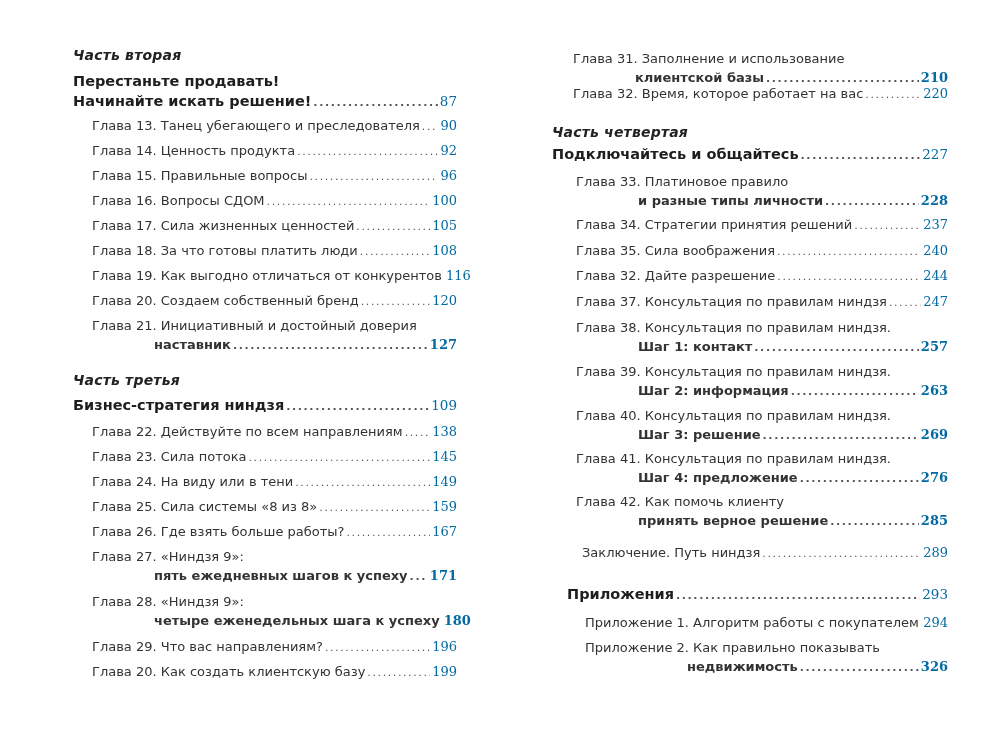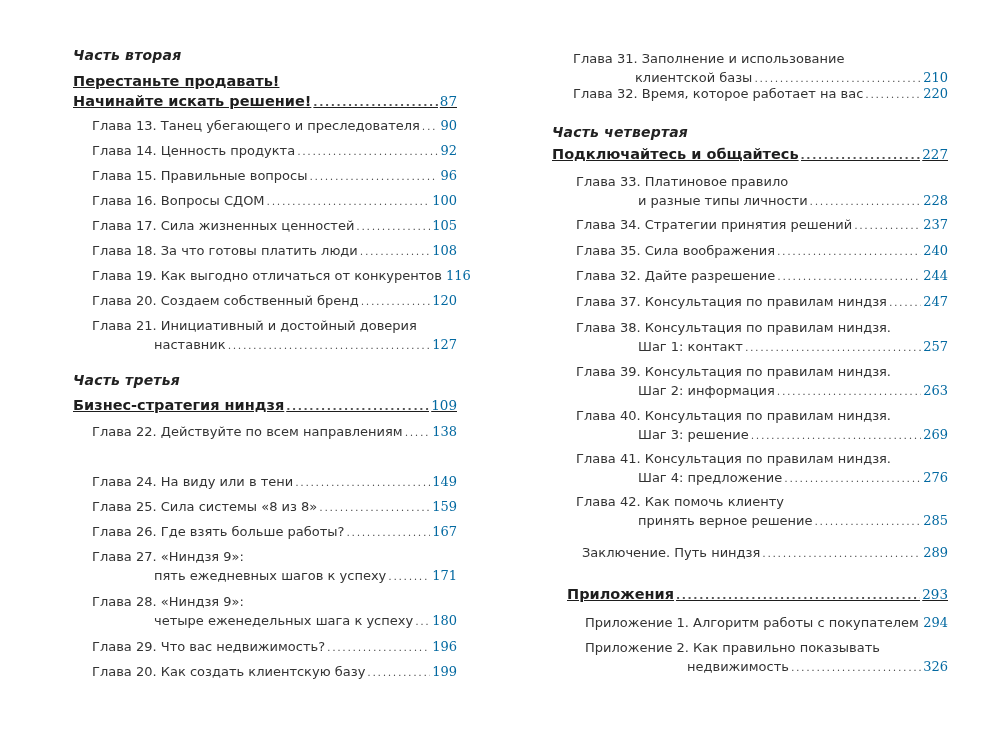--- a/index.html
+++ b/index.html
@@ -19,30 +19,29 @@
     .part-label {
       position: absolute; left: 0;
       font-style: italic; font-weight: bold;
       font-size: 14px; color: #222;
       letter-spacing: 0.2px;
     }
     .part-title {
       position: absolute; left: 0; right: 0;
       font-weight: bold; font-size: 14.5px; color: #1e1e1e;
       line-height: 20px;
-      text-decoration: underline;
     }
     .entry {
       position: absolute; right: 0;
       font-size: 13px; color: #333; line-height: 19px;
     }
     .row { display: flex; align-items: baseline; white-space: nowrap; }
     .num { flex: 0 0 auto; }
     .text { flex: 0 0 auto; }
-    .cont { padding-left: var(--indent, 62px); }
+    .cont { padding-left: var(--indent, 62px); font-weight: bold; }
     .leader {
       flex: 1 1 auto; overflow: hidden; margin: 0 2px;
       color: #555; letter-spacing: 1.6px; font-size: 11px;
     }
     .leader::before {
       content: "......................................................................................................................................................";
     }
     .page-no {
       flex: 0 0 auto;
       font-family: "DejaVu Serif", "Liberation Serif", serif;
@@ -105,20 +104,23 @@
     <div class="row">
         <span class="text">Бизнес-стратегия ниндзя</span>
         <span class="leader"></span>
         <span class="page-no">109</span>
       </div>
   </div>
 
   <div class="entry" style="top:420px;left:19px">
       <div class="row"><span class="num">Глава 22.</span>&nbsp;<span class="text">Действуйте по всем направлениям</span><span class="leader"></span><span class="page-no">138</span></div>
     </div>
+  <div class="entry" style="top:445px;left:19px">
+      <div class="row"><span class="num">Глава 23.</span>&nbsp;<span class="text">Сила потока</span><span class="leader"></span><span class="page-no">145</span></div>
+    </div>
   <div class="entry" style="top:470px;left:19px">
       <div class="row"><span class="num">Глава 24.</span>&nbsp;<span class="text">На виду или в тени</span><span class="leader"></span><span class="page-no">149</span></div>
     </div>
   <div class="entry" style="top:495px;left:19px">
       <div class="row"><span class="num">Глава 25.</span>&nbsp;<span class="text">Сила системы «8 из 8»</span><span class="leader"></span><span class="page-no">159</span></div>
     </div>
   <div class="entry" style="top:520px;left:19px">
       <div class="row"><span class="num">Глава 26.</span>&nbsp;<span class="text">Где взять больше работы?</span><span class="leader"></span><span class="page-no">167</span></div>
     </div>
   <div class="entry" style="top:545px;left:19px">
@@ -131,21 +133,21 @@
   </div>
   <div class="entry" style="top:590px;left:19px">
     <div class="row"><span class="num">Глава 28.</span>&nbsp;<span class="text">«Ниндзя 9»:</span></div>
     <div class="row cont">
         <span class="text">четыре еженедельных шага к успеху</span>
         <span class="leader"></span>
         <span class="page-no">180</span>
       </div>
   </div>
   <div class="entry" style="top:635px;left:19px">
-      <div class="row"><span class="num">Глава 29.</span>&nbsp;<span class="text">Что вас недвижимость?</span><span class="leader"></span><span class="page-no">196</span></div>
+      <div class="row"><span class="num">Глава 29.</span>&nbsp;<span class="text">Что вас направлениям?</span><span class="leader"></span><span class="page-no">196</span></div>
     </div>
   <div class="entry" style="top:660px;left:19px">
       <div class="row"><span class="num">Глава 20.</span>&nbsp;<span class="text">Как создать клиентскую базу</span><span class="leader"></span><span class="page-no">199</span></div>
     </div>
 </div>
 
 <div class="page right">
 
   <div class="entry" style="top:47px;left:21px">
     <div class="row"><span class="num">Глава 31.</span>&nbsp;<span class="text">Заполнение и использование</span></div>

